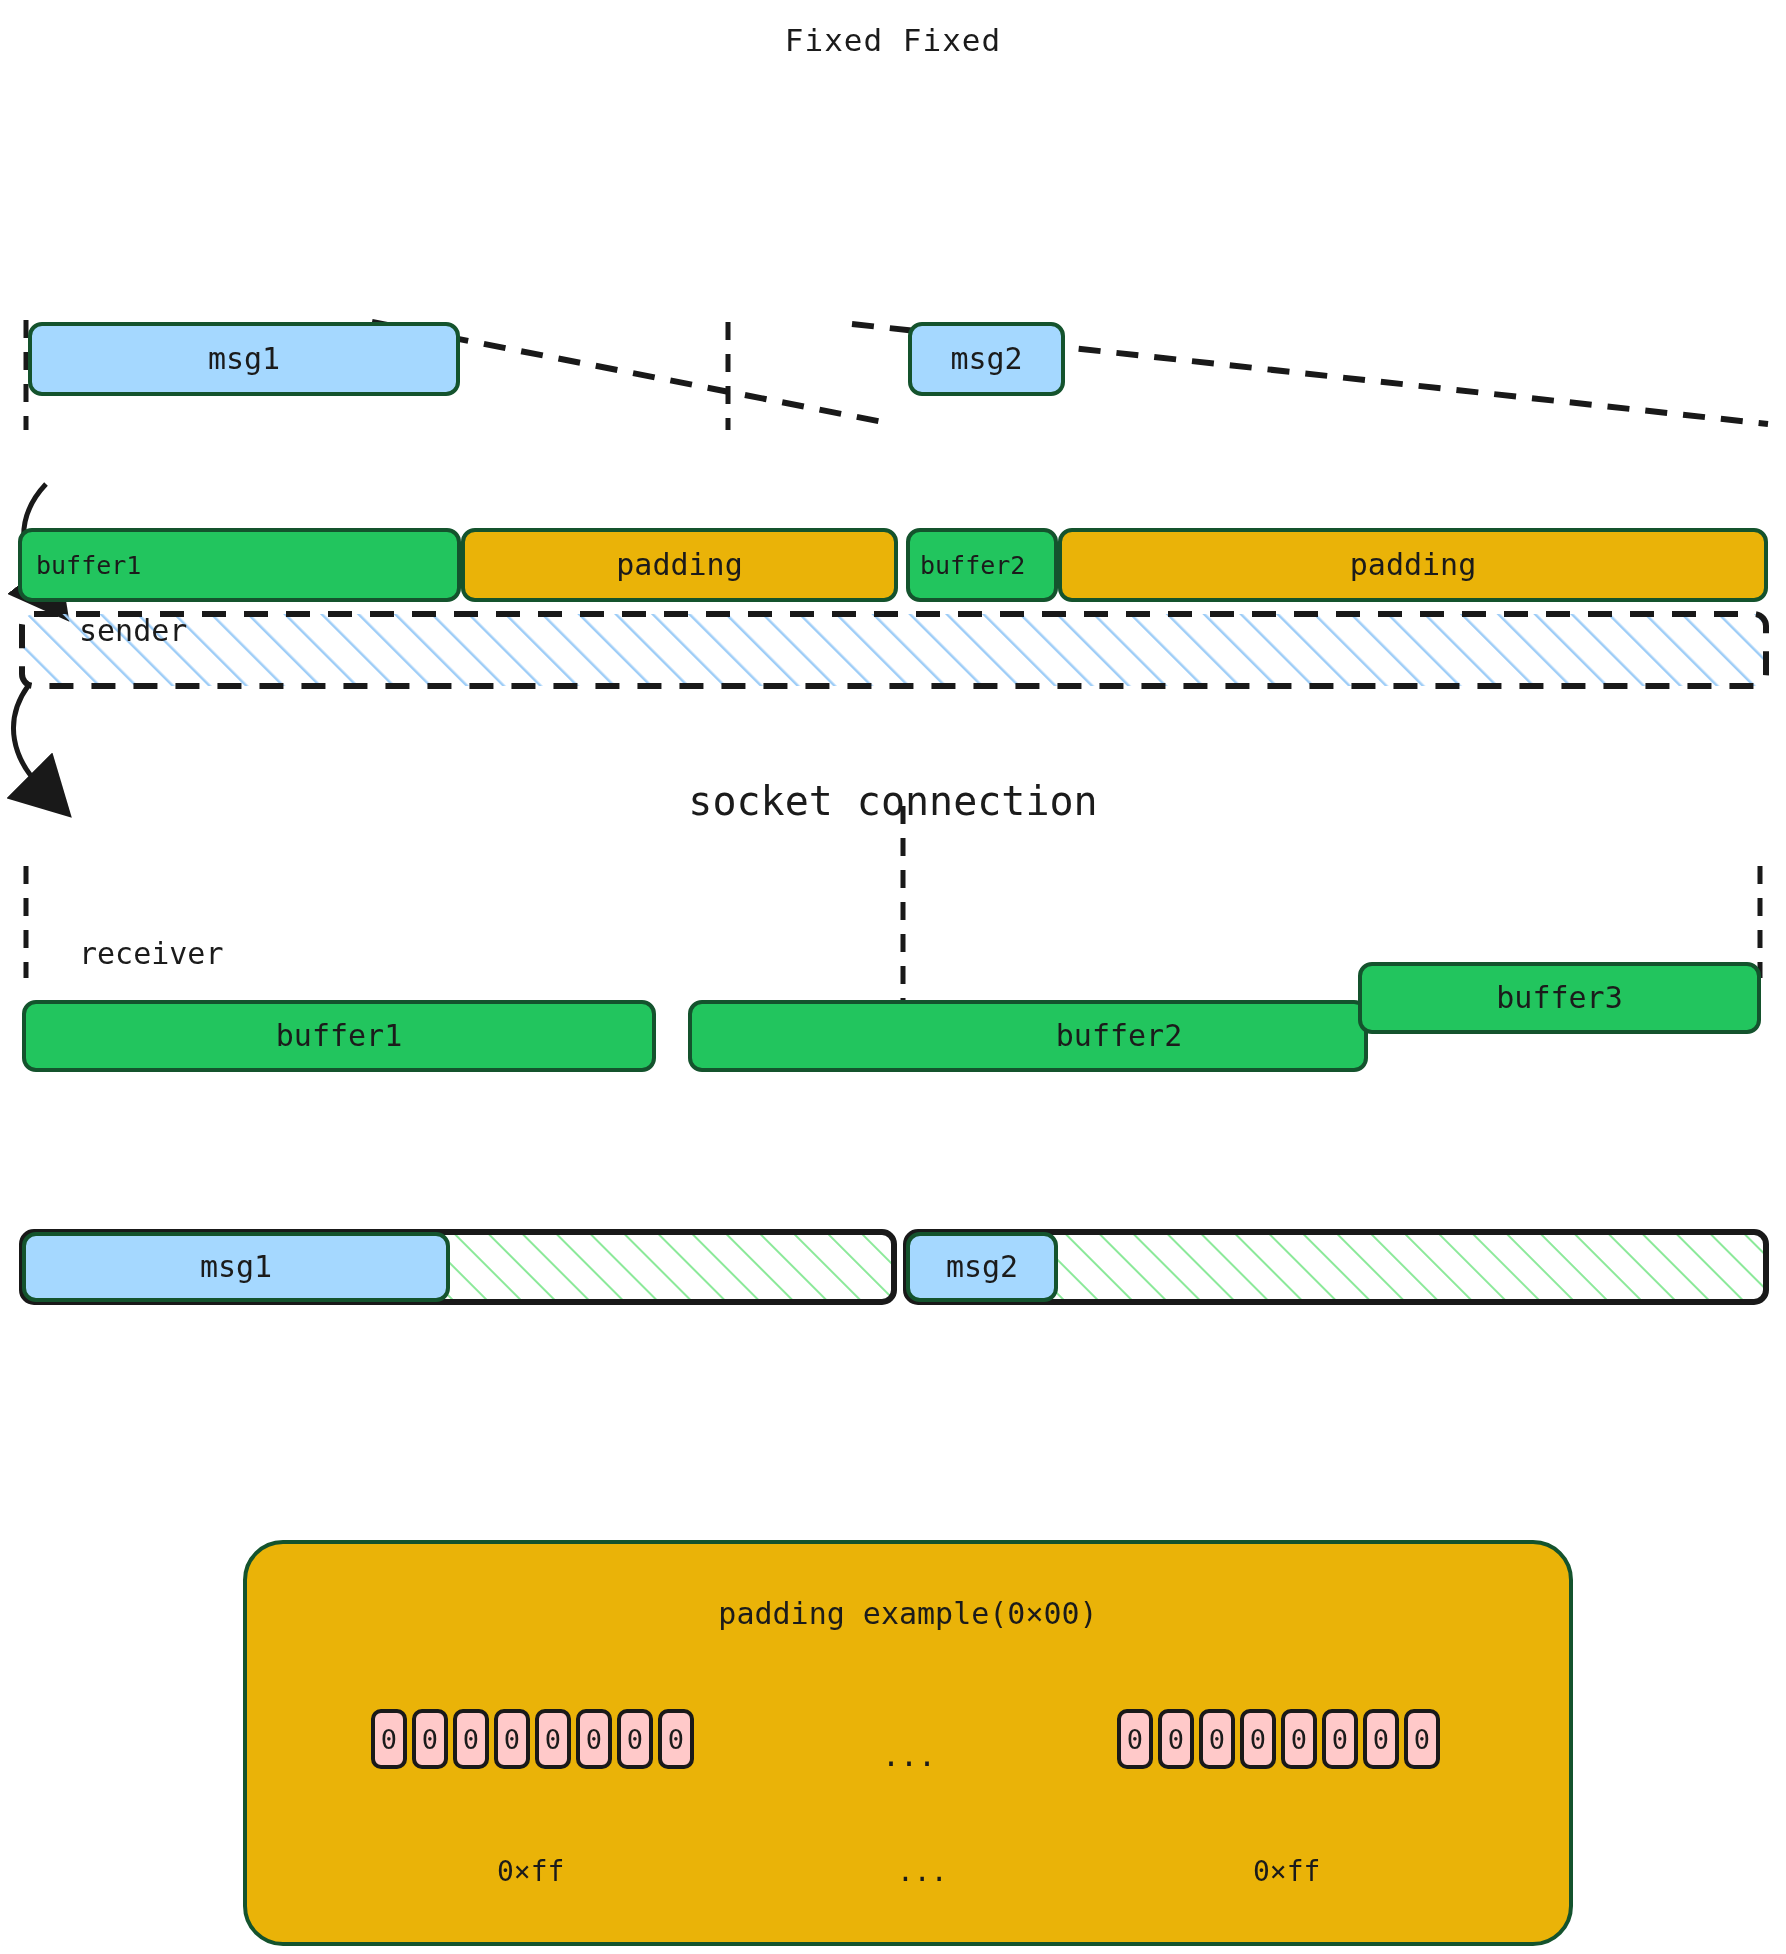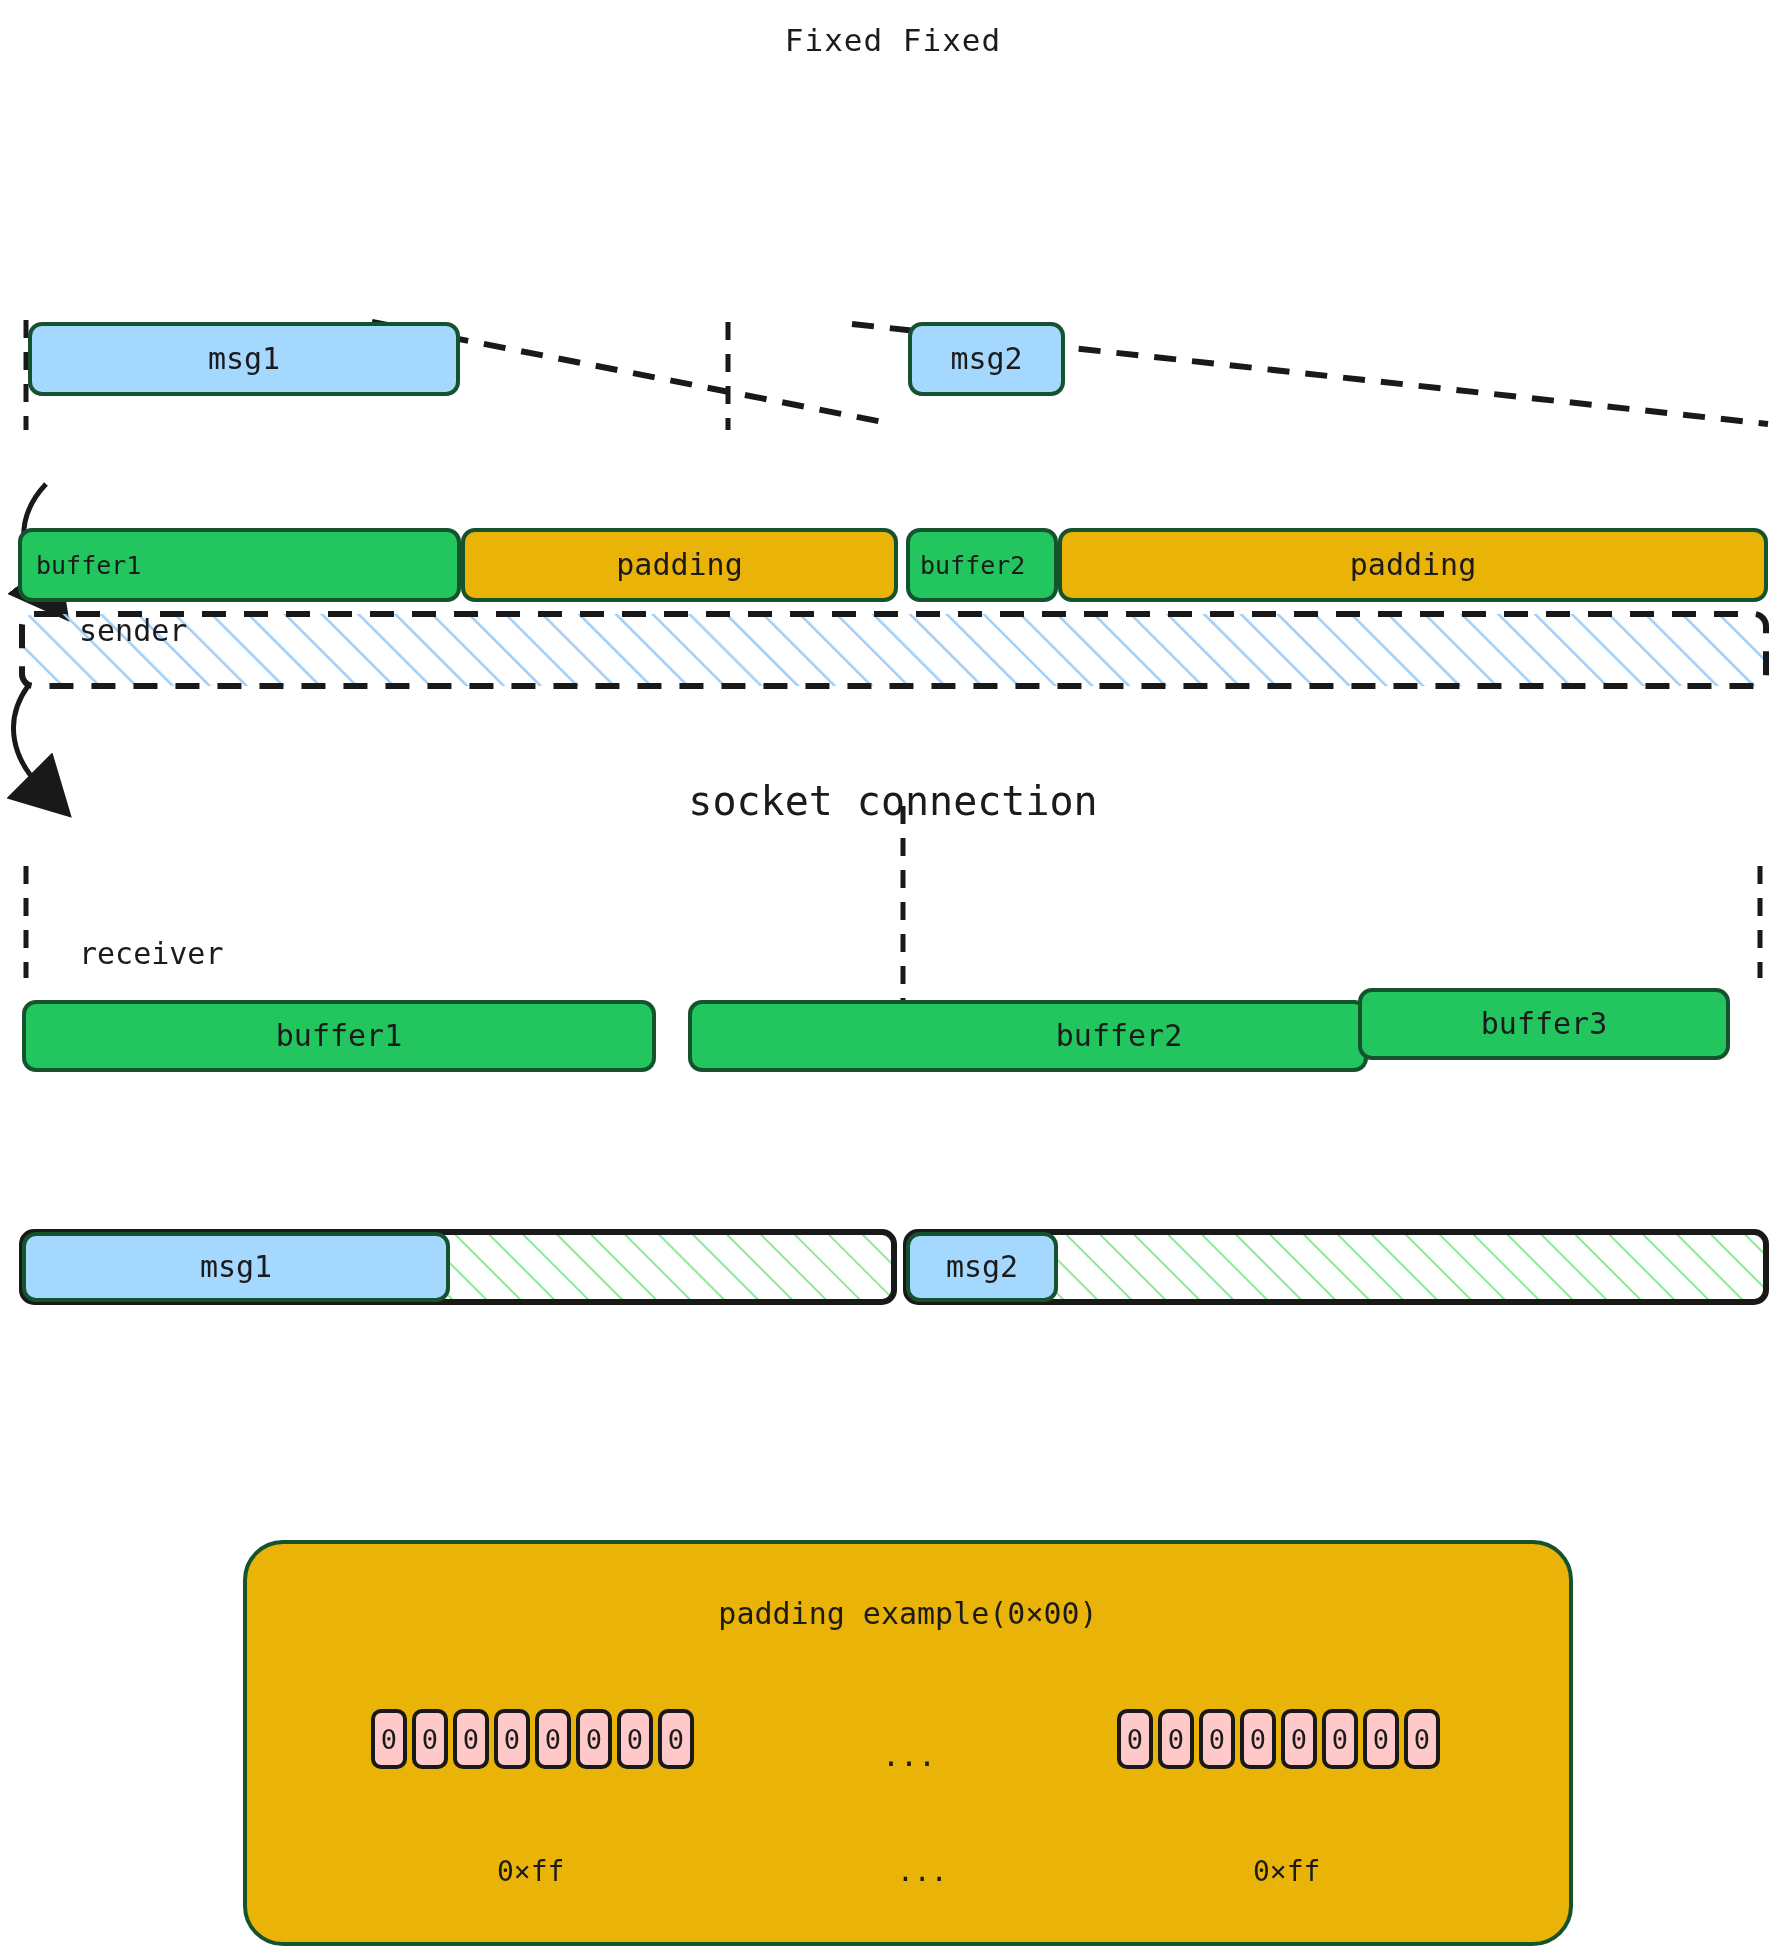--- a/index.html
+++ b/index.html
@@ -93,21 +93,21 @@
   <div class="plaintext" style="left:0;top:778px;width:1786px;text-align:center;font-size:40px;">socket connection</div>
 
   <div class="plaintext" style="left:79px;top:936px;font-size:30px;">receiver</div>
 
   <div class="node green" style="left:22px;top:1000px;width:634px;height:72px;">
     <span class="lbl" style="font-size:30px;">buffer1</span>
   </div>
   <div class="node green" style="left:688px;top:1000px;width:680px;height:72px;">
     <span class="lbl" style="font-size:30px;margin-left:182px;">buffer2</span>
   </div>
-  <div class="node green" style="left:1358px;top:988px;width:372px;height:72px;">
+  <div class="node green" style="left:1358px;top:962px;width:403px;height:72px;">
     <span class="lbl" style="font-size:30px;">buffer3</span>
   </div>
 
   <div class="node blue" style="left:22px;top:1232px;width:428px;height:70px;">
     <span class="lbl" style="font-size:30px;">msg1</span>
   </div>
   <div class="node blue" style="left:906px;top:1232px;width:152px;height:70px;">
     <span class="lbl" style="font-size:30px;">msg2</span>
   </div>
 

